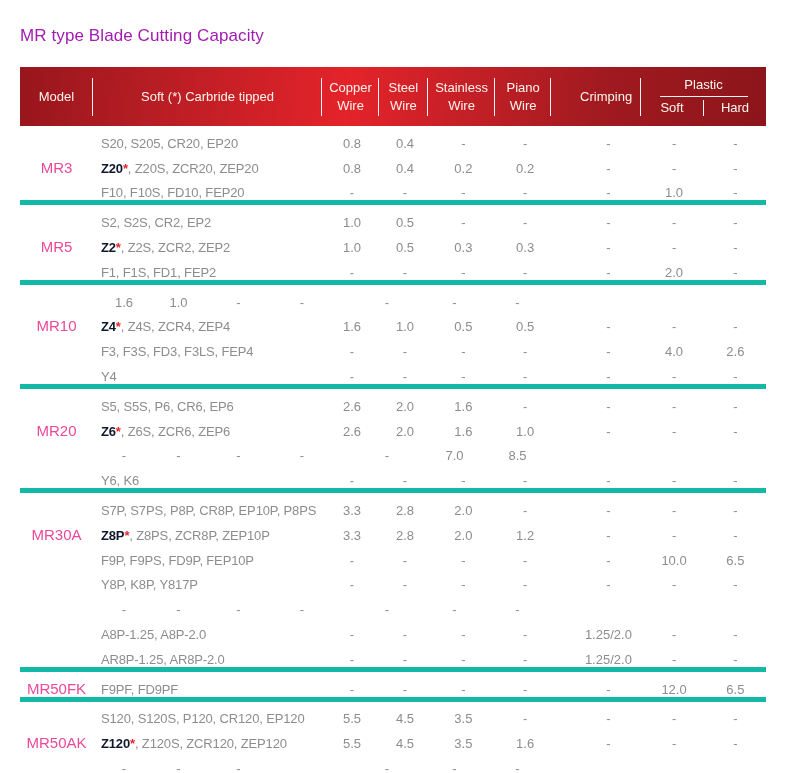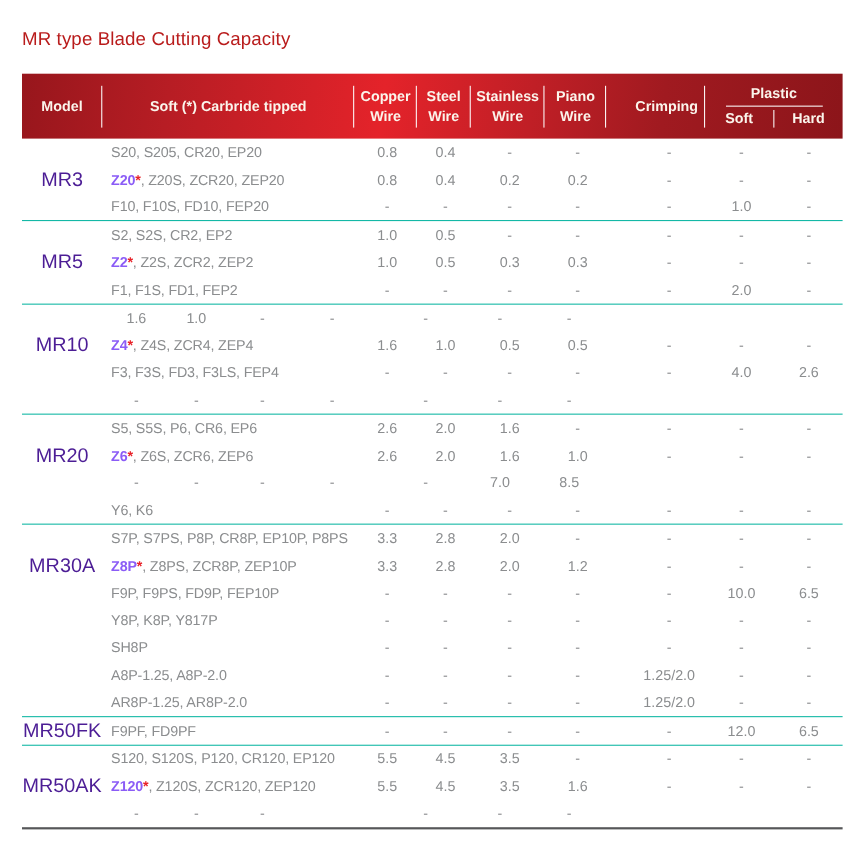--- a/index.html
+++ b/index.html
@@ -3,49 +3,49 @@
 <meta charset="utf-8">
 <style>
   html,body{margin:0;padding:0;}
   body{
     width:786px;height:773px;background:#ffffff;
     font-family:"Liberation Sans", sans-serif;
     -webkit-font-smoothing:antialiased;
   }
   .page{box-sizing:border-box;width:786px;height:773px;padding:26px 20px 0 20px;background:#fff;}
   .title{
-    font-size:17px;font-weight:500;color:#b91c1c;line-height:20px;
+    font-size:17px;font-weight:500;color:#a21caf;line-height:20px;
     letter-spacing:.1px;margin:0 0 21px 0;
   }
   
   .table{width:746px;}
   .thead{
     display:flex;height:59px;
     background:linear-gradient(97deg,#97161c 0%,#b71d24 18%,#e4232a 44%,#c01f26 62%,#a01a20 78%,#8c151a 100%);
-    color:#fbf5ec;font-weight:bold;font-size:13px;
+    color:#fbf5ec;font-weight:normal;font-size:13px;
   }
   .th{position:relative;display:flex;flex-direction:column;align-items:center;justify-content:center;line-height:18px;}
   .th .sep{position:absolute;right:0;top:50%;transform:translateY(-50%);width:1px;height:38px;background:rgba(255,255,255,.95);}
   .col-model{width:75px;}
   .col-blade{width:237px;}
   .c0{width:58px;} .c1{width:51px;} .c2{width:69px;} .c3{width:58px;} .c4{width:72px;margin-left:20px;}
   .c5{width:63px;} .c6{width:63px;}
   .col-plastic{width:126px;justify-content:center;}
   .plastic-line{width:88px;height:1px;background:rgba(255,255,255,.95);margin:2px auto 2px auto;}
   .plastic-sub{display:flex;align-items:center;justify-content:center;width:100%;}
   .plastic-sub span{display:inline-block;width:62px;text-align:center;}
   .subsep{display:inline-block;width:1px;height:16px;background:rgba(255,255,255,.95);}
   
   .tbody{border-bottom:2px solid #565759;}
-  .group.bt{border-top:1px solid #14b8a6;}
-  .row{display:flex;height:24.8px;align-items:center;}
+  .group.bt{border-top:5px solid #14b8a6;}
+  .row{display:flex;height:24.8px;align-items:flex-end;}
   .cell{box-sizing:border-box;}
-  .model{width:75px;text-align:center;color:#4c1d95;font-size:18px;}
+  .model{width:75px;text-align:center;color:#ec4899;font-size:15px;}
   .blade{width:237px;padding-left:8px;color:#8b8d8f;font-size:13px;letter-spacing:-.15px;white-space:nowrap;overflow:hidden;}
-  .blade b{color:#8b5cf6;font-weight:bold;}
+  .blade b{color:#0f172a;font-weight:bold;}
   .blade .star{color:#e8232a;font-weight:bold;}
   .val{text-align:center;color:#8b8d8f;font-size:13px;}
 </style>
 </head>
 <body>
 
 <div class="page">
   <div class="title">MR type Blade Cutting Capacity</div>
 
   <div class="table">
@@ -192,20 +192,21 @@
             <div class="cell val c0">-</div>
             <div class="cell val c1">-</div>
             <div class="cell val c2">-</div>
             <div class="cell val c3">-</div>
             <div class="cell val c4">-</div>
             <div class="cell val c5">4.0</div>
             <div class="cell val c6">2.6</div>
           </div>
           <div class="row">
             <div class="cell model"></div>
+            <div class="cell blade"><span>Y4</span></div>
             <div class="cell val c0">-</div>
             <div class="cell val c1">-</div>
             <div class="cell val c2">-</div>
             <div class="cell val c3">-</div>
             <div class="cell val c4">-</div>
             <div class="cell val c5">-</div>
             <div class="cell val c6">-</div>
           </div>
         </div>
         <div class="group bt">
@@ -293,21 +294,20 @@
             <div class="cell val c0">-</div>
             <div class="cell val c1">-</div>
             <div class="cell val c2">-</div>
             <div class="cell val c3">-</div>
             <div class="cell val c4">-</div>
             <div class="cell val c5">-</div>
             <div class="cell val c6">-</div>
           </div>
           <div class="row">
             <div class="cell model"></div>
-            <div class="cell blade"><span>SH8P</span></div>
             <div class="cell val c0">-</div>
             <div class="cell val c1">-</div>
             <div class="cell val c2">-</div>
             <div class="cell val c3">-</div>
             <div class="cell val c4">-</div>
             <div class="cell val c5">-</div>
             <div class="cell val c6">-</div>
           </div>
           <div class="row">
             <div class="cell model"></div>

